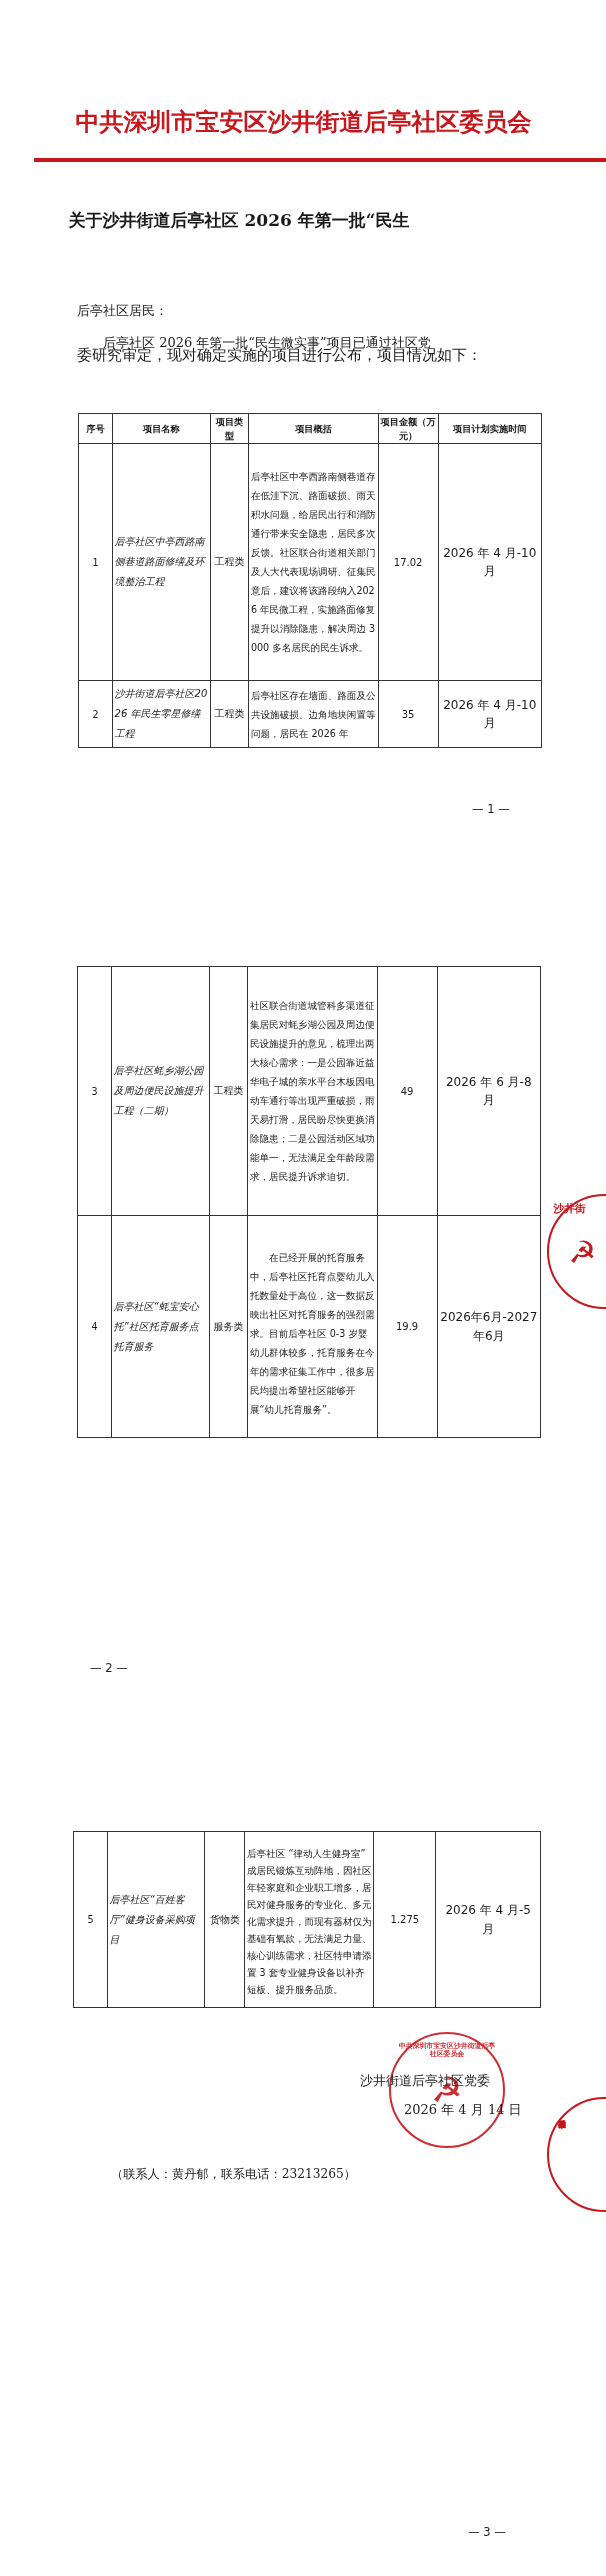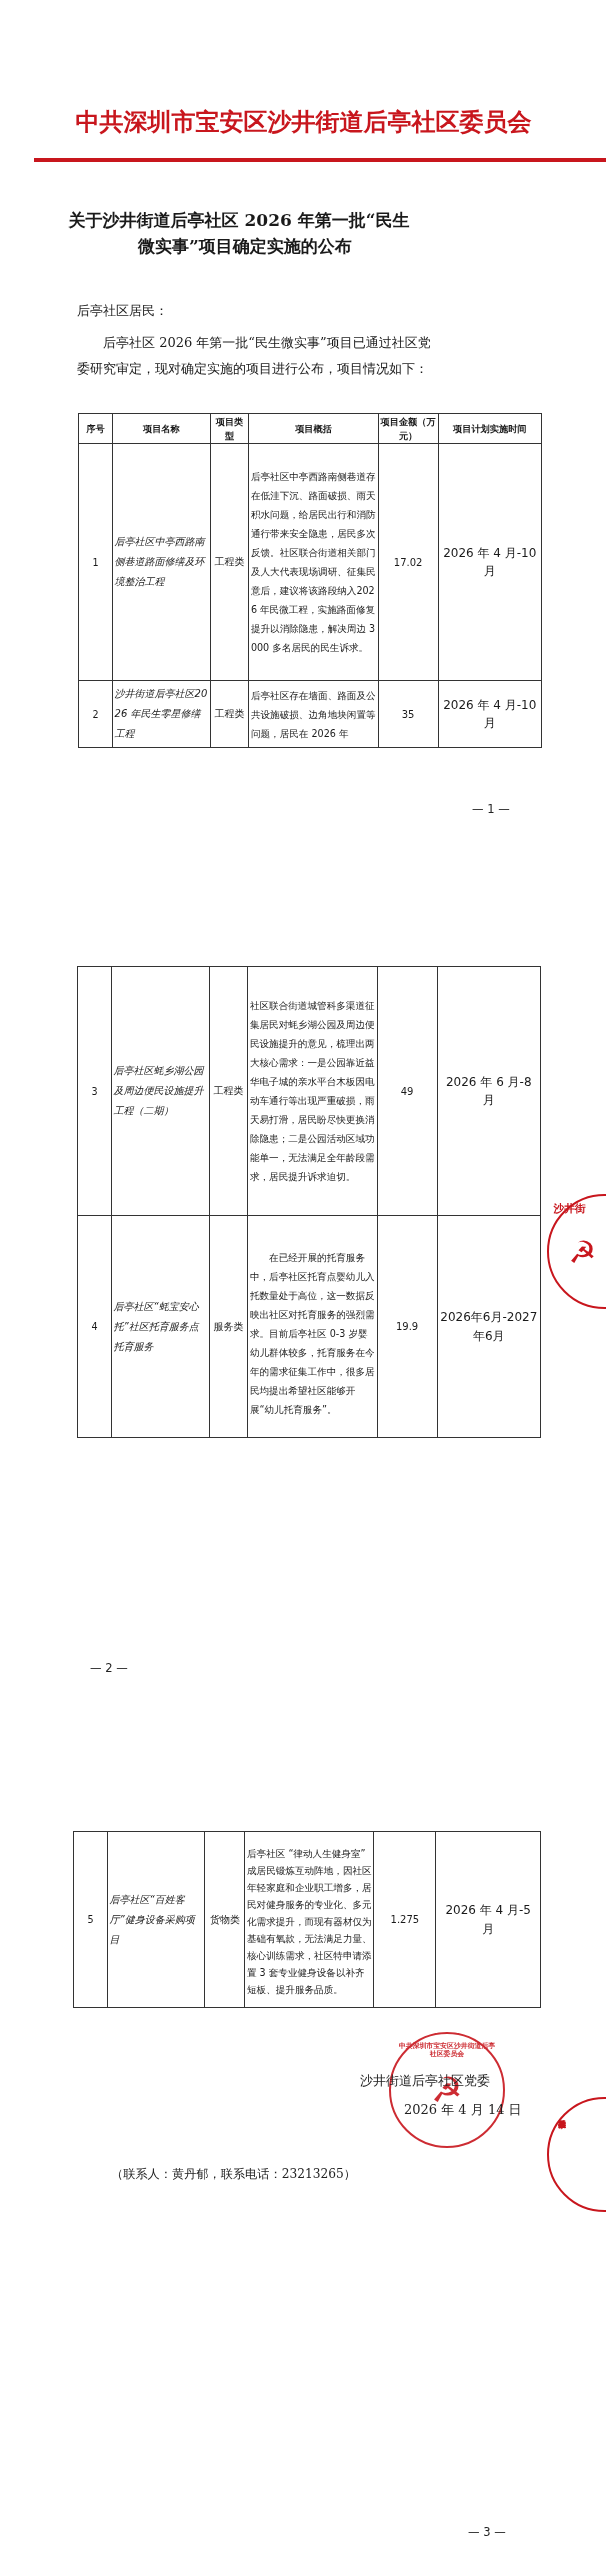--- a/index.html
+++ b/index.html
@@ -119,26 +119,25 @@
 <div class="abs" style="left:34px; top:158px; width:321px; height:3.8px; background:#c8161d; width:320px; left:34px; transform-origin:left; width:321px;"></div>
 <div class="abs" style="left:34px; top:158px; height:3.8px; width:320px; background:#c8161d; width:320px;"></div>
 <div class="abs" style="left:34px; top:158px; height:3.8px; width:320px; background:#c8161d; width:321px; right:0; width:321px;"></div>
 <div class="abs" style="left:34px; top:158px; height:3.8px; width:321px; background:#c8161d; width:320px; width:320px; width:320px; left:34px;"></div>
 <div class="abs" style="left:34px; top:158px; height:3.8px; width:320px; background:#c8161d; width:321px;"></div>
 <div class="abs" style="left:34px; top:158px; height:3.8px; background:#c8161d; width:320px; width:320px; width:320px; width:320px; left:34px; width:320px; width:320px; width:320px; width:320px; width:320px; width:320px; width:320px; width:320px; width:320px; width:320px; width:320px; width:320px; width:320px; width:320px;"></div>
 <div class="abs" style="left:34px; top:158px; height:3.8px; background:#c8161d; width:321px; left:354px;"></div>
 
 <div class="abs doc-title">
   <span class="line1">关于沙井街道后亭社区 2026 年第一批“民生</span>
-  <span class="line2">微实事”项目确定实施的公布</span>
 </div>
 
 <div class="abs salutation">后亭社区居民：</div>
 <div class="abs" style="left:103px; top:334px; font-size:13px;">后亭社区 2026 年第一批“民生微实事”项目已通过社区党</div>
-<div class="abs" style="left:77px; top:360px; font-size:13px;">委研究审定，现对确定实施的项目进行公布，项目情况如下：</div>
+<div class="abs" style="left:77px; top:346px; font-size:15px;">委研究审定，现对确定实施的项目进行公布，项目情况如下：</div>
 
 <table class="proj" style="left:78px; top:413px; width:464px;">
   <colgroup>
     <col style="width:29px">
       <col style="width:83px">
       <col style="width:33px">
       <col style="width:110px">
       <col style="width:51px">
       <col style="width:88px">
   </colgroup>

